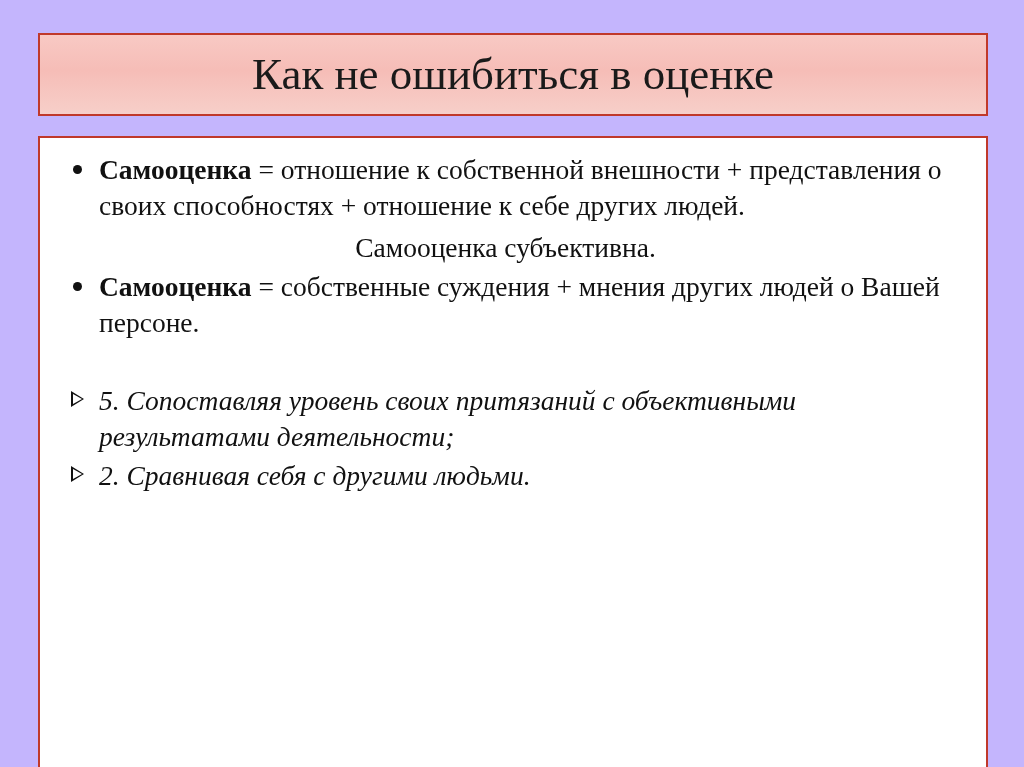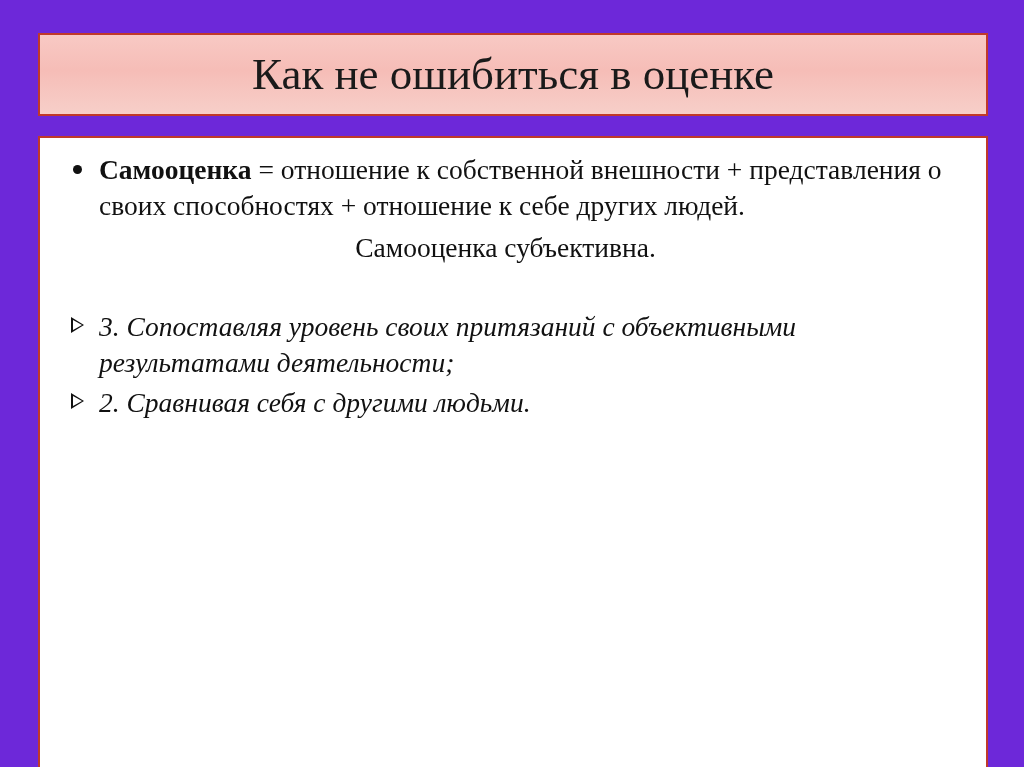--- a/index.html
+++ b/index.html
@@ -12,21 +12,21 @@
     height: 767px;
     font-family: "Liberation Serif", serif;
     color: #000000;
     overflow: hidden;
   }
 
   .slide {
     position: relative;
     width: 1024px;
     height: 767px;
-    background: #6d28d9;
+    background: #c4b5fd;
     box-sizing: border-box;
   }
 
   
   .title-box {
     position: absolute;
     left: 38px;
     top: 33px;
     width: 950px;
     height: 83px;
@@ -137,27 +137,31 @@
 
   <div class="body-box">
 
     <div class="line bullet-item">
       <span class="dot"></span>
       <span class="bold">Самооценка</span><span> =  отношение к собственной внешности + представления о своих способностях + отношение к себе других людей.</span>
     </div>
 
     <div class="line center-line">Самооценка субъективна.</div>
 
+    <div class="line bullet-item">
+      <span class="dot"></span>
+      <span class="bold">Самооценка</span><span> = собственные суждения + мнения других людей о Вашей персоне.</span>
+    </div>
 
     <div class="gap"></div>
 
 
     <div class="line arrow-item">
       <span class="arrow"></span>
-      <span>3. Сопоставляя уровень своих притязаний с объективными результатами деятельности;</span>
+      <span>5. Сопоставляя уровень своих притязаний с объективными результатами деятельности;</span>
     </div>
 
     <div class="line arrow-item">
       <span class="arrow"></span>
       <span>2. Сравнивая себя с другими людьми.</span>
     </div>
 
   </div>
 </div>
 

